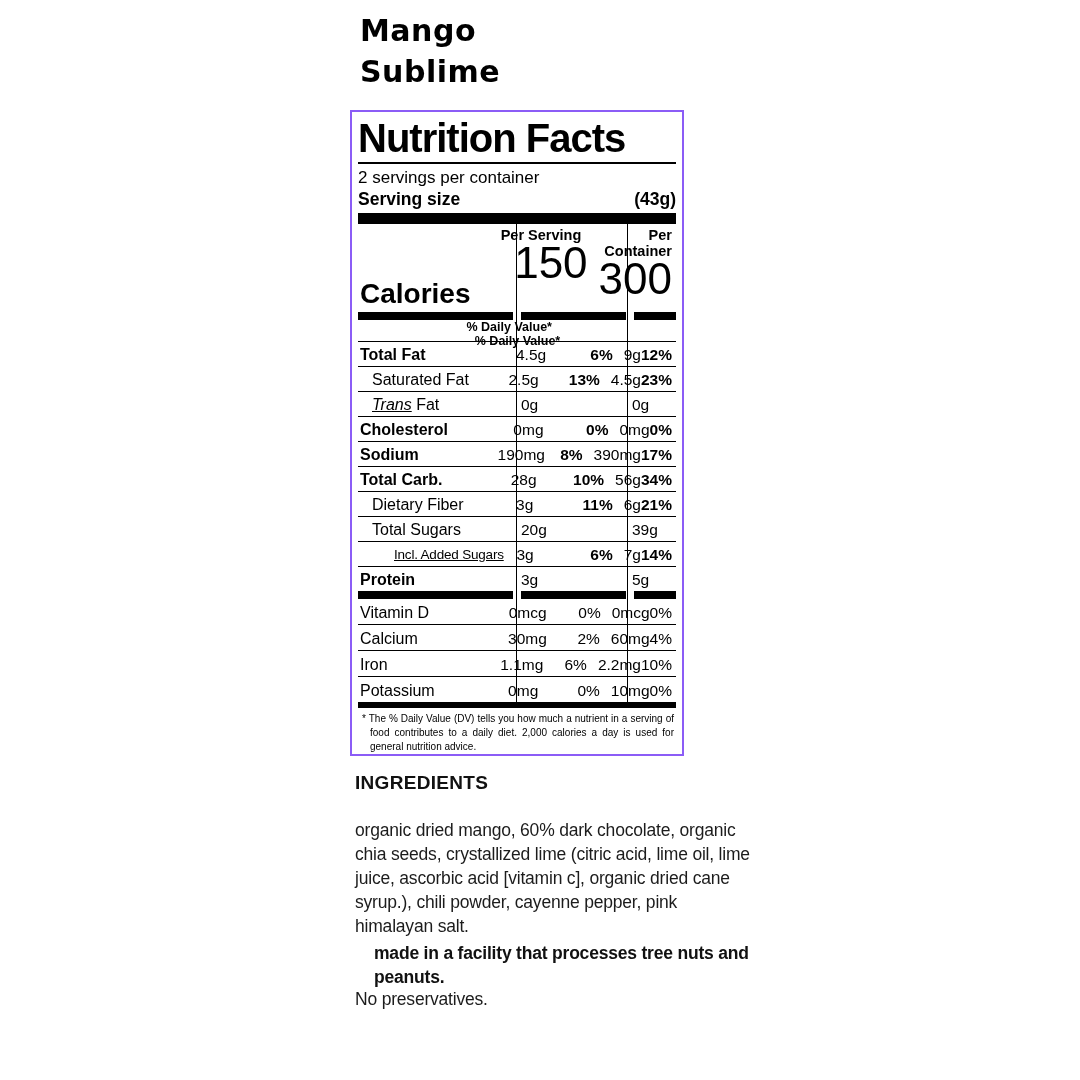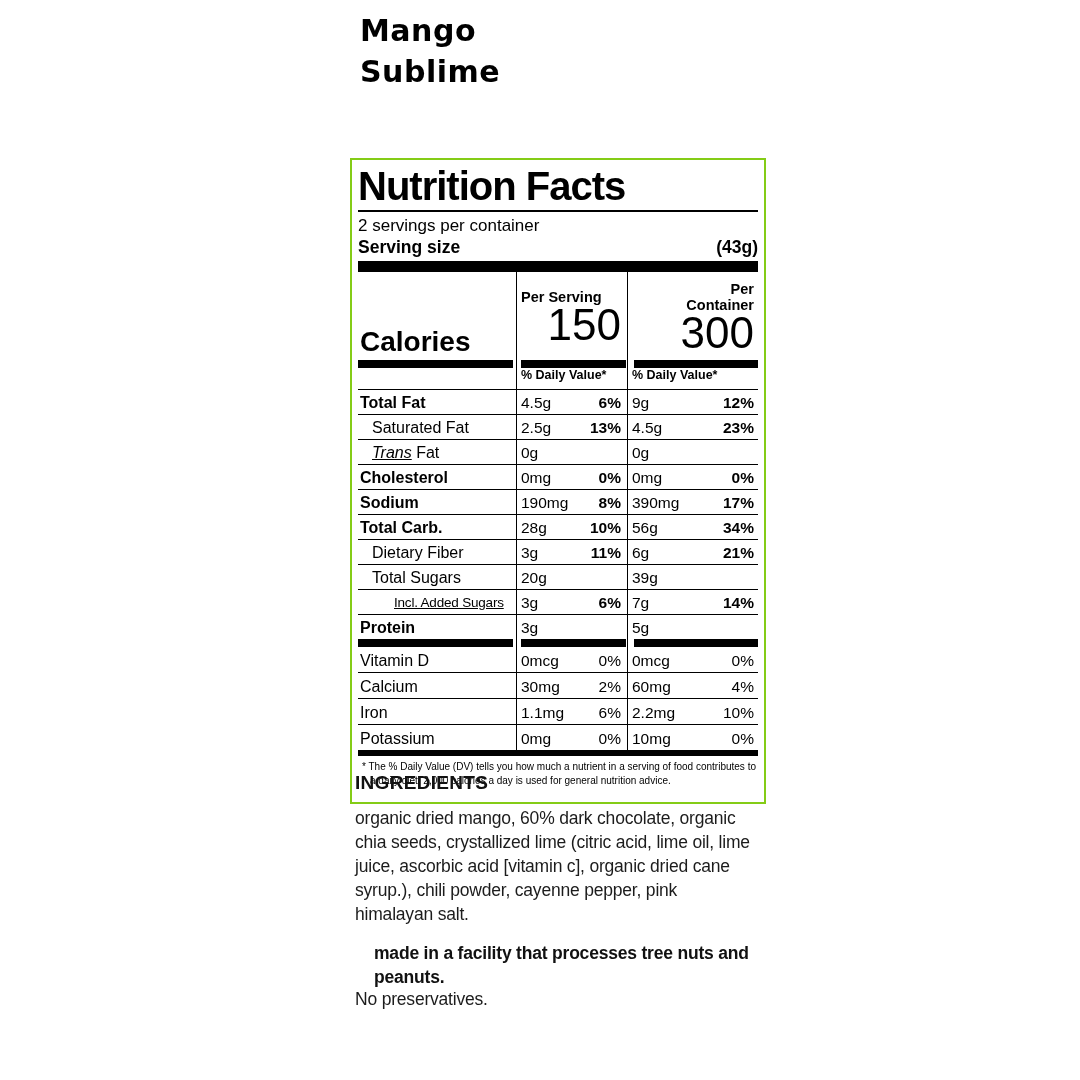--- a/index.html
+++ b/index.html
@@ -4,22 +4,22 @@
 <style>
   html,body { margin:0; padding:0; background:#fff; }
   .page {
     position:relative; width:1080px; height:1080px; background:#ffffff;
     font-family:"Liberation Sans", sans-serif; color:#000;
   }
   
   .brand { position:absolute; left:360px; top:10px; font-family:"DejaVu Sans", sans-serif;
            font-weight:bold; font-size:30px; line-height:41px; letter-spacing:0.5px; }
   
-  .nf-box { position:absolute; left:350px; top:110px; width:416px; height:646px;
-            box-sizing:border-box; border:2px solid #84cc16; padding:3px 6px 0 6px;margin-top:48px; }
+  .nf-box { position:absolute; left:350px; top:110px; width:334px; height:646px;
+            box-sizing:border-box; border:2px solid #8b5cf6; padding:3px 6px 0 6px; }
   .nf-title { font-size:40px; font-weight:bold; letter-spacing:-1px; white-space:nowrap;
               line-height:46px; }
   .nf-rule { height:2px; background:#000; margin:1px 0 3px 0; }
   .nf-servings { font-size:17px; line-height:21px; }
   .nf-serving-row { display:flex; justify-content:space-between; font-size:17.5px;
                     font-weight:bold; line-height:23px; }
   .bar { background:#000; }
   .bar-serving { height:11px; margin-top:2px; }
   .bar-end { height:6px; margin-top:0px; }
   
@@ -28,51 +28,51 @@
   .vline1 { left:158px; } .vline2 { left:269px; }
   .c1 { width:158px; box-sizing:border-box; padding-left:2px; }
   .c2 { width:111px; box-sizing:border-box; display:flex; justify-content:space-between;
         padding:0 6px 0 5px; }
   .c3 { flex:1; box-sizing:border-box; display:flex; justify-content:space-between;
         padding:0 4px 0 5px; }
   
   .cal-row { display:flex; height:88px; }
   .cal-label { display:flex; align-items:flex-end; font-size:28px; font-weight:bold;
                padding-bottom:2px; }
-  .cal-col { flex-direction:column; justify-content:center; }
+  .cal-col { flex-direction:column; justify-content:flex-start; }
   .cal-head { font-size:14.5px; font-weight:bold; line-height:16px; padding-top:3px; }
   .cal-head-right { text-align:right; max-width:84px; margin-left:auto; }
   .cal-num { font-size:44px; font-weight:normal; line-height:40px; text-align:right;
              padding-bottom:2px; }
   
   .bar-row { display:flex; height:8px; }
   .bar-row .b { background:#000; height:100%; }
   .bar-row .b1 { width:155px; margin-right:4px; }
   .bar-row .b2 { width:105px; margin:0 4px; }
   .bar-row .b3 { flex:1; margin-left:4px; }
   
-  .dv-row { display:flex; height:21px; border-bottom:1px solid #000; align-items:flex-start; }
+  .dv-row { display:flex; height:21px; border-bottom:1px solid #000; align-items:center;flex-direction:column; }
   .dv-row .c2, .dv-row .c3 { font-size:12.5px; font-weight:bold; justify-content:flex-start; }
   
   .row { display:flex; height:24px; border-bottom:1px solid #000; align-items:flex-end; }
   .row .c1 { font-size:16px; line-height:22px; white-space:nowrap; }
   .row .val, .row .dv { font-size:15.5px; line-height:22px; }
   .bold { font-weight:bold; }
   .ind1 { padding-left:14px; }
   .ind2 { padding-left:36px; font-size:13.5px !important; letter-spacing:-0.2px;text-decoration:underline; }
   .it { font-style:italic;text-decoration:underline; }
   .row.noline { border-bottom:none; }
   
   .nf-footnote { font-size:10px; line-height:14px; text-align:justify;
                  padding:4px 2px 0 12px; text-indent:-8px; }
   
   .ing { position:absolute; left:355px; top:772px; width:400px; color:#1c1c1c;
          letter-spacing:-0.2px; }
   .ing-head { font-size:19px; font-weight:bold; letter-spacing:0.3px; color:#111;
-              margin-bottom:12px; }
+              margin-bottom:24px; }
   .ing-text { font-size:17.5px; line-height:24px; }
   .allergen { position:absolute; left:374px; top:941px; width:400px; font-size:17.5px;
               font-weight:bold; line-height:24px; color:#111; letter-spacing:-0.2px; }
   .no-pres { position:absolute; left:355px; top:989px; width:400px; font-size:17.5px;
              color:#1c1c1c; letter-spacing:-0.2px; }
 </style>
 </head>
 <body>
 
 <div class="page">

